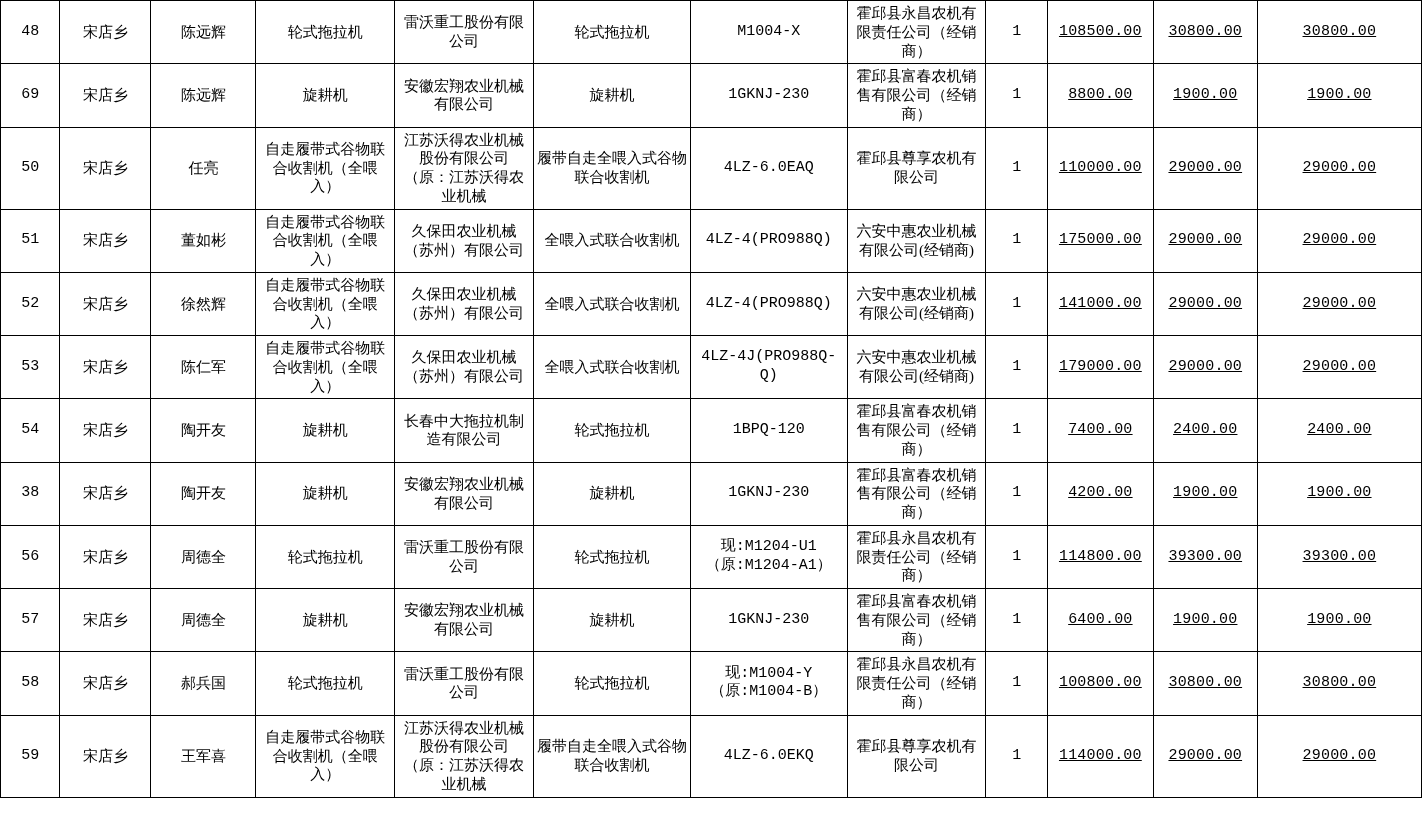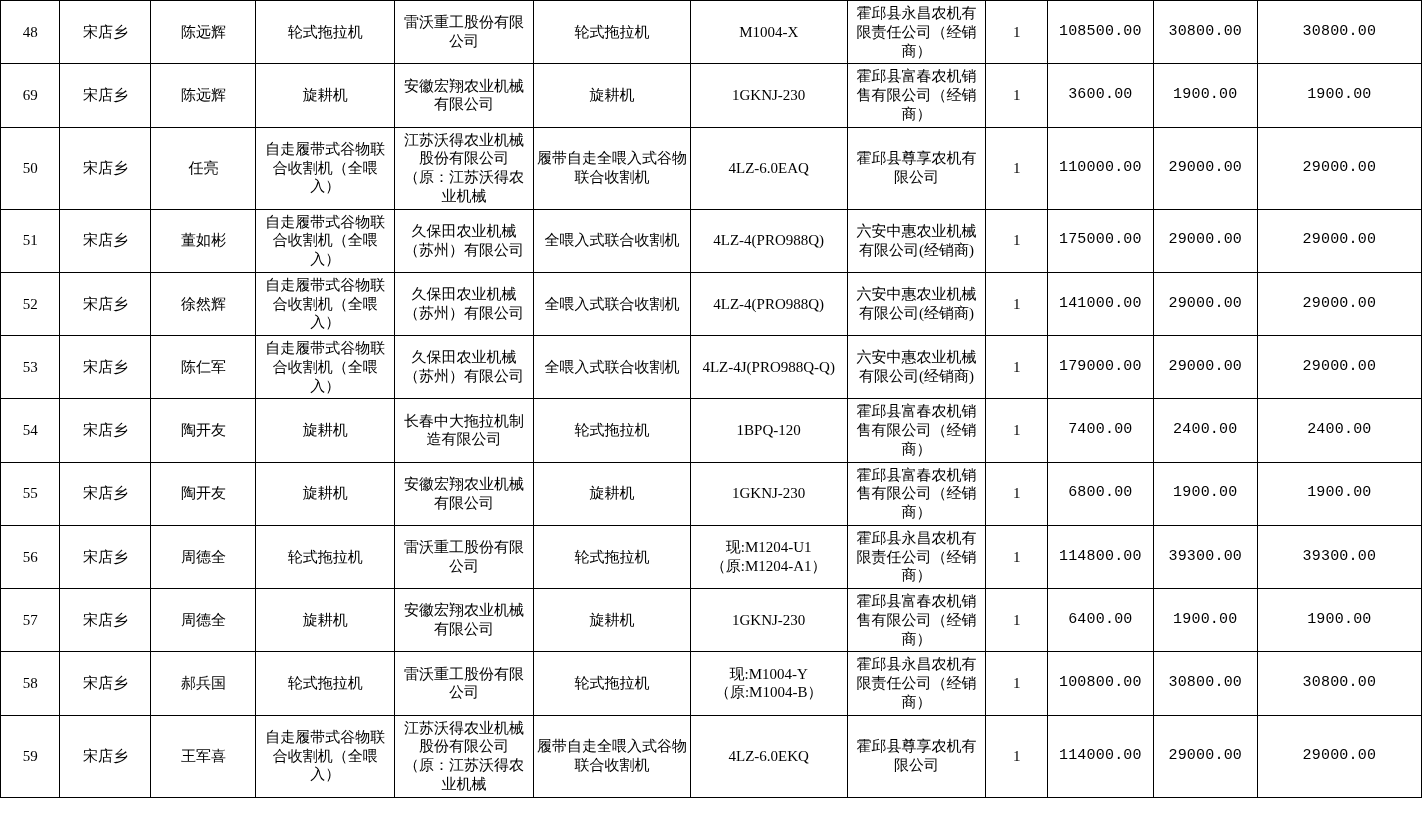--- a/index.html
+++ b/index.html
@@ -40,27 +40,28 @@
   col.c-deal  { width: 131px; }
   col.c-qty   { width: 58px; }
   col.c-price { width: 100px; }
   col.c-cen   { width: 98px; }
   col.c-tot   { width: 155px; }
 
   td.numeric {
     font-family: "Liberation Mono", "DejaVu Sans Mono", monospace;
     font-size: 14px;
     letter-spacing: 0.2px;
+    text-decoration: underline;
   }
   td.seq, td.qty {
-    font-family: Liberation Serif, serif;
+    font-family: Liberation Mono, monospace;
     font-size: 14px;
   }
   td.model {
-    font-family: Liberation Serif, serif;
+    font-family: Liberation Mono, monospace;
     font-size: 14px;
   }
   td.cjk {
     font-family: "Liberation Serif", "DejaVu Serif", serif;
     font-size: 15px;
   }
 </style>
 </head>
 <body>
 
@@ -97,21 +98,21 @@
       <tr>
         <td class="seq">69</td>
         <td class="cjk">宋店乡</td>
         <td class="cjk">陈远辉</td>
         <td class="cjk">旋耕机</td>
         <td class="cjk">安徽宏翔农业机械有限公司</td>
         <td class="cjk">旋耕机</td>
         <td class="model">1GKNJ-230</td>
         <td class="cjk">霍邱县富春农机销售有限公司（经销商）</td>
         <td class="qty">1</td>
-        <td class="numeric">3600.00</td>
+        <td class="numeric">8800.00</td>
         <td class="numeric">1900.00</td>
         <td class="numeric">1900.00</td>
       </tr>
       <tr>
         <td class="seq">50</td>
         <td class="cjk">宋店乡</td>
         <td class="cjk">任亮</td>
         <td class="cjk">自走履带式谷物联合收割机（全喂入）</td>
         <td class="cjk">江苏沃得农业机械股份有限公司（原：江苏沃得农业机械</td>
         <td class="cjk">履带自走全喂入式谷物联合收割机</td>
@@ -172,30 +173,30 @@
         <td class="cjk">长春中大拖拉机制造有限公司</td>
         <td class="cjk">轮式拖拉机</td>
         <td class="model">1BPQ-120</td>
         <td class="cjk">霍邱县富春农机销售有限公司（经销商）</td>
         <td class="qty">1</td>
         <td class="numeric">7400.00</td>
         <td class="numeric">2400.00</td>
         <td class="numeric">2400.00</td>
       </tr>
       <tr>
-        <td class="seq">55</td>
+        <td class="seq">38</td>
         <td class="cjk">宋店乡</td>
         <td class="cjk">陶开友</td>
         <td class="cjk">旋耕机</td>
         <td class="cjk">安徽宏翔农业机械有限公司</td>
         <td class="cjk">旋耕机</td>
         <td class="model">1GKNJ-230</td>
         <td class="cjk">霍邱县富春农机销售有限公司（经销商）</td>
         <td class="qty">1</td>
-        <td class="numeric">6800.00</td>
+        <td class="numeric">4200.00</td>
         <td class="numeric">1900.00</td>
         <td class="numeric">1900.00</td>
       </tr>
       <tr>
         <td class="seq">56</td>
         <td class="cjk">宋店乡</td>
         <td class="cjk">周德全</td>
         <td class="cjk">轮式拖拉机</td>
         <td class="cjk">雷沃重工股份有限公司</td>
         <td class="cjk">轮式拖拉机</td>

